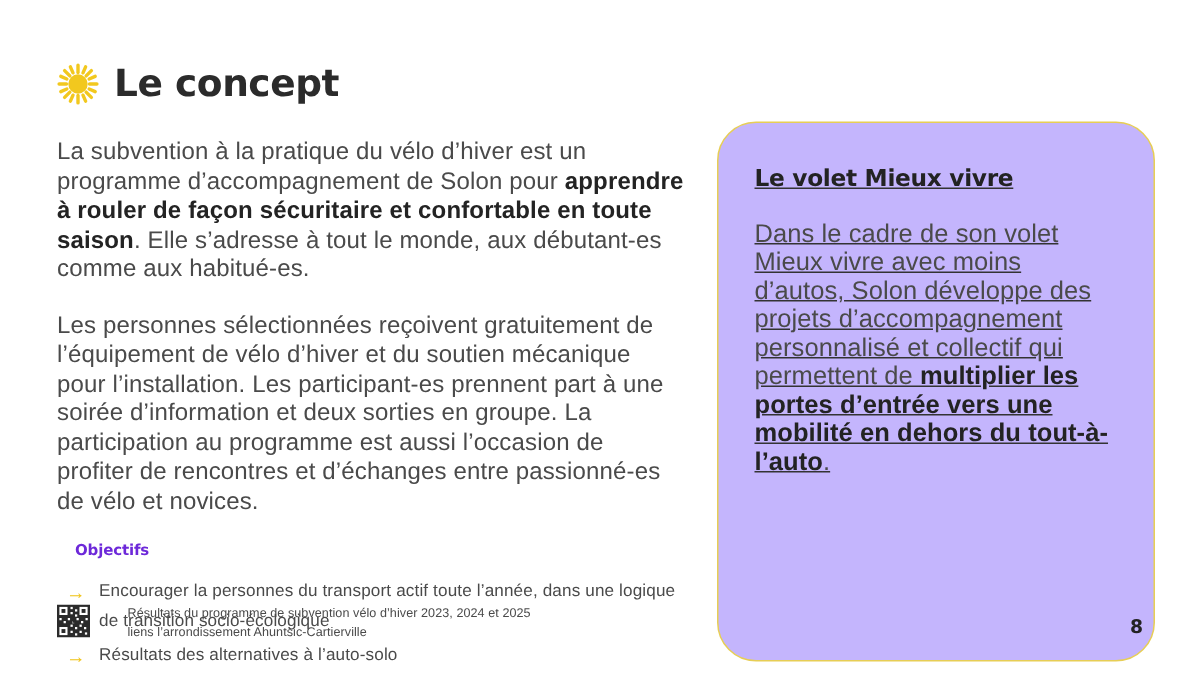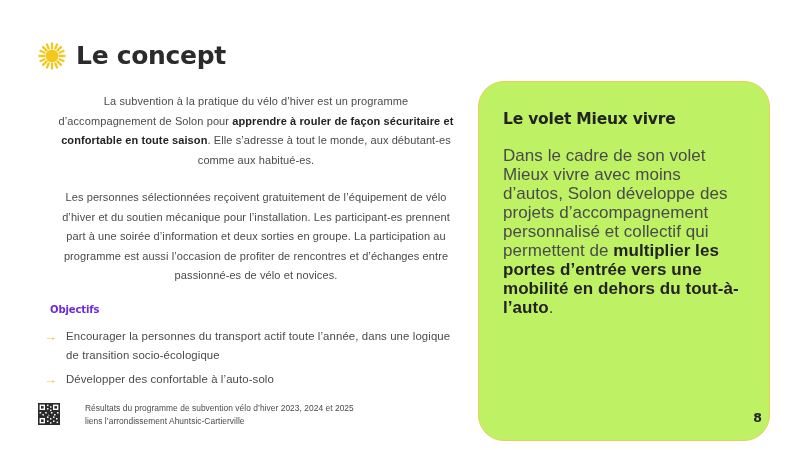--- a/index.html
+++ b/index.html
@@ -52,26 +52,25 @@
   }
 
   
   .left-col {
     position: absolute;
     left: 38px;
     top: 92px;
     width: 418px;
   }
   .body-par {
-    font-size: 11px;
+    font-size: 16px;
     line-height: 19.5px;
     color: #4a4a4a;
-    margin: 0 0 18px 18px;
+    margin: 0 0 18px 0;
     letter-spacing: 0.1px;
-    text-align: center;
   }
   .body-par b {
     color: #232323;
     font-weight: 700;
   }
 
   .section-title {
     font-family: "DejaVu Sans", sans-serif;
     font-size: 10px;
     font-weight: 700;
@@ -107,24 +106,25 @@
   }
 
   
   .side-card {
     position: absolute;
     left: 478px;
     top: 81px;
     width: 292px;
     height: 360px;
     box-sizing: border-box;
-    background: #bef264;
+    background: #c4b5fd;
     border: 1.6px solid #E7CE55;
     border-radius: 26px;
     padding: 26px 24px 20px 24px;
+    text-decoration: underline;
   }
   .card-title {
     font-family: "DejaVu Sans", sans-serif;
     font-size: 15.5px;
     font-weight: 700;
     line-height: 22px;
     color: #232323;
     margin: 0 0 16px 0;
     letter-spacing: -0.2px;
   }
@@ -213,21 +213,21 @@
 
     <h2 class="section-title">Objectifs</h2>
 
     <ul class="bullet-list">
       <li class="bullet-item">
         <span class="bullet-arrow">→</span>
         <span class="bullet-text">Encourager la personnes du transport actif toute l’année, dans une logique de transition socio-écologique</span>
       </li>
       <li class="bullet-item">
         <span class="bullet-arrow">→</span>
-        <span class="bullet-text">Développer des confortable à l’auto-solo</span>
+        <span class="bullet-text">Résultats des alternatives à l’auto-solo</span>
       </li>
     </ul>
   </div>
 
   <div class="side-card">
     <h2 class="card-title">
       <span>Le volet Mieux vivre</span><br>
     </h2>
     <p class="card-par">Dans le cadre de son volet Mieux vivre avec moins d’autos, Solon développe des projets d’accompagnement personnalisé et collectif qui permettent de <b>multiplier les portes d’entrée vers une mobilité en dehors du tout-à-l’auto</b>.</p>
   </div>

